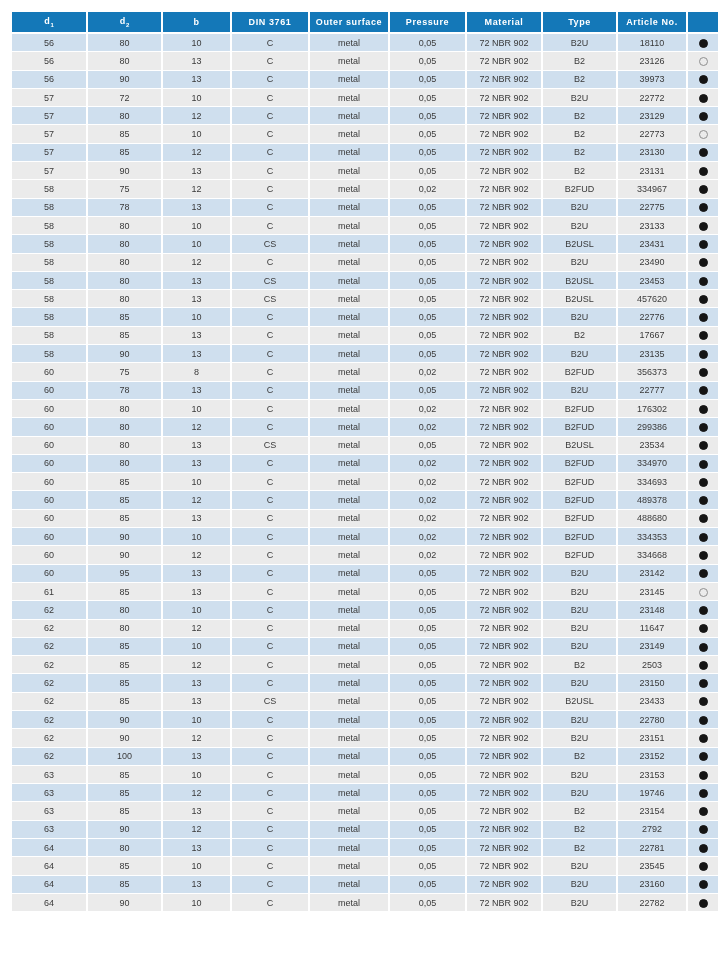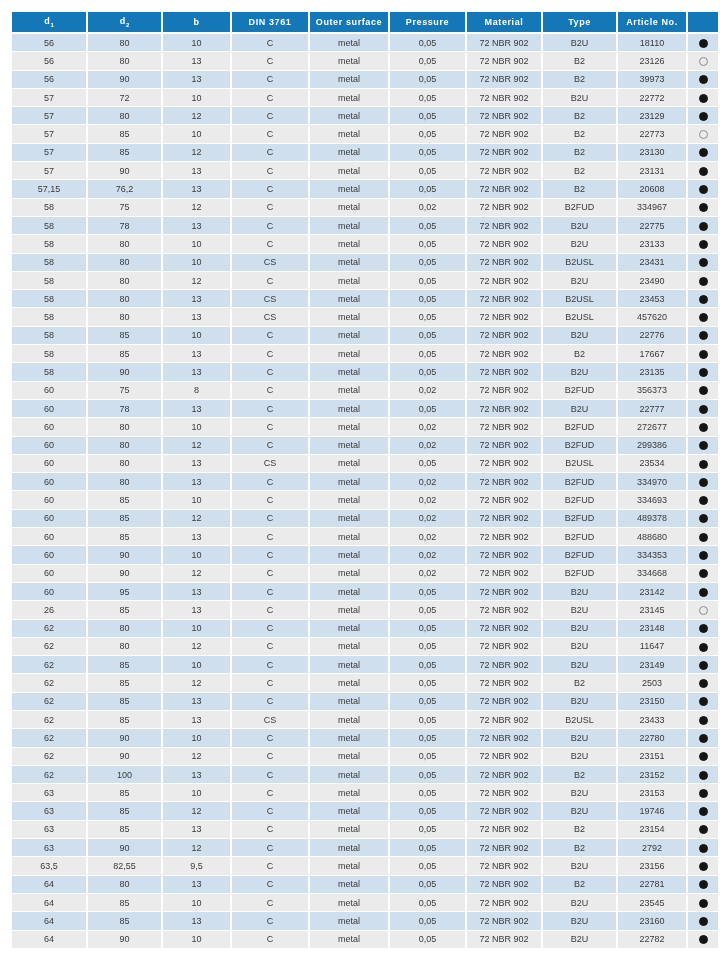--- a/index.html
+++ b/index.html
@@ -195,32 +195,20 @@
           <td>90</td>
           <td>13</td>
           <td>C</td>
           <td>metal</td>
           <td>0,05</td>
           <td>72 NBR 902</td>
           <td>B2</td>
           <td>23131</td>
           <td><span class="dot filled"></span></td>
         </tr>
-        <tr class="alt-blue">
-          <td>57,15</td>
-          <td>76,2</td>
-          <td>13</td>
-          <td>C</td>
-          <td>metal</td>
-          <td>0,05</td>
-          <td>72 NBR 902</td>
-          <td>B2</td>
-          <td>20608</td>
-          <td><span class="dot filled"></span></td>
-        </tr>
         <tr class="alt-gray">
           <td>58</td>
           <td>75</td>
           <td>12</td>
           <td>C</td>
           <td>metal</td>
           <td>0,02</td>
           <td>72 NBR 902</td>
           <td>B2FUD</td>
           <td>334967</td>
@@ -360,21 +348,21 @@
         </tr>
         <tr class="alt-gray">
           <td>60</td>
           <td>80</td>
           <td>10</td>
           <td>C</td>
           <td>metal</td>
           <td>0,02</td>
           <td>72 NBR 902</td>
           <td>B2FUD</td>
-          <td>272677</td>
+          <td>176302</td>
           <td><span class="dot filled"></span></td>
         </tr>
         <tr class="alt-blue">
           <td>60</td>
           <td>80</td>
           <td>12</td>
           <td>C</td>
           <td>metal</td>
           <td>0,02</td>
           <td>72 NBR 902</td>
@@ -472,21 +460,21 @@
           <td>13</td>
           <td>C</td>
           <td>metal</td>
           <td>0,05</td>
           <td>72 NBR 902</td>
           <td>B2U</td>
           <td>23142</td>
           <td><span class="dot filled"></span></td>
         </tr>
         <tr class="alt-gray">
-          <td>26</td>
+          <td>61</td>
           <td>85</td>
           <td>13</td>
           <td>C</td>
           <td>metal</td>
           <td>0,05</td>
           <td>72 NBR 902</td>
           <td>B2U</td>
           <td>23145</td>
           <td><span class="dot hollow"></span></td>
         </tr>
@@ -637,32 +625,20 @@
         <tr class="alt-blue">
           <td>63</td>
           <td>90</td>
           <td>12</td>
           <td>C</td>
           <td>metal</td>
           <td>0,05</td>
           <td>72 NBR 902</td>
           <td>B2</td>
           <td>2792</td>
-          <td><span class="dot filled"></span></td>
-        </tr>
-        <tr class="alt-gray">
-          <td>63,5</td>
-          <td>82,55</td>
-          <td>9,5</td>
-          <td>C</td>
-          <td>metal</td>
-          <td>0,05</td>
-          <td>72 NBR 902</td>
-          <td>B2U</td>
-          <td>23156</td>
           <td><span class="dot filled"></span></td>
         </tr>
         <tr class="alt-blue">
           <td>64</td>
           <td>80</td>
           <td>13</td>
           <td>C</td>
           <td>metal</td>
           <td>0,05</td>
           <td>72 NBR 902</td>

